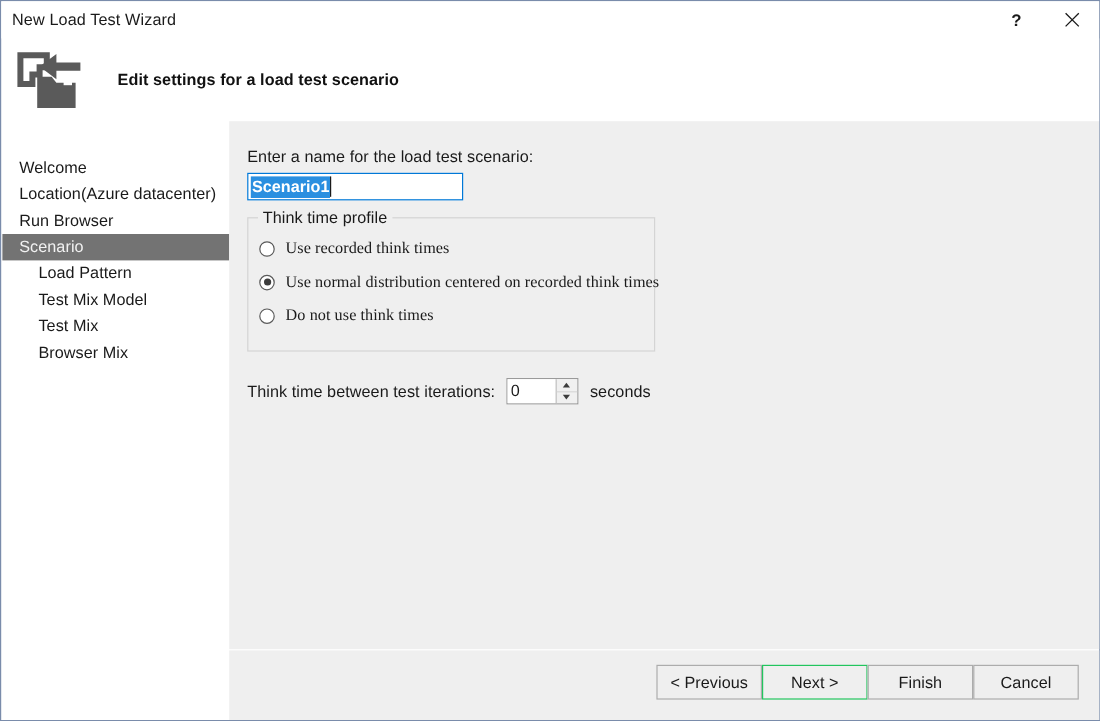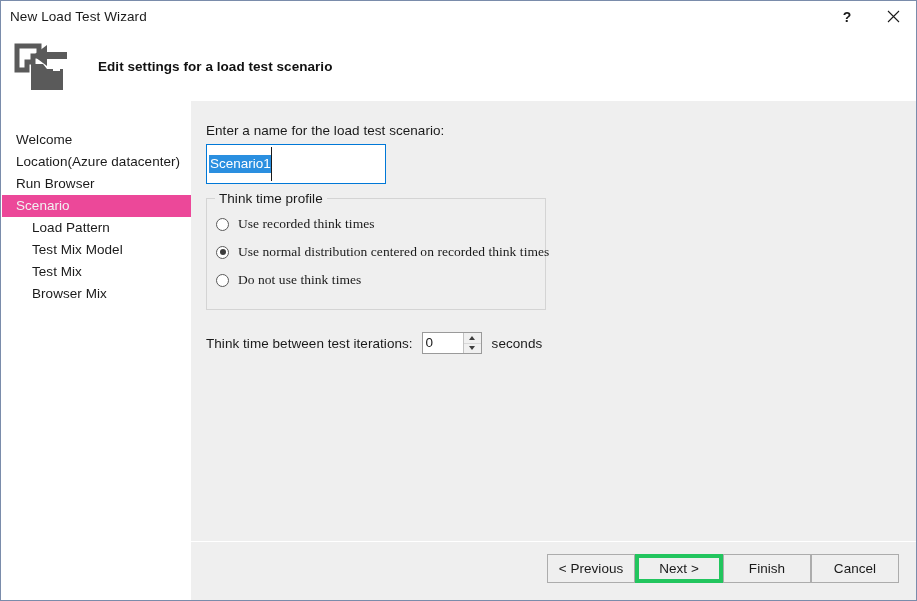--- a/index.html
+++ b/index.html
@@ -100,21 +100,21 @@
     line-height: 22px;
     font-size: 13.5px;
     color: #1a1a1a;
     padding-left: 14px;
     white-space: nowrap;
     cursor: default;
     letter-spacing: 0.05px;
   }
   .nav-item.sub { padding-left: 30px; }
   .nav-item.selected {
-    background: #ec4899;
+    background: #737373;
     color: #f2f2f2;
   }
 
   
   .content {
     position: absolute;
     left: 190px; top: 100px;
     width: 726px;
     height: 440px;
     background: #efefef;
@@ -124,32 +124,33 @@
   .field-label {
     font-size: 13.5px;
     color: #1a1a1a;
     margin-bottom: 6px;
     letter-spacing: 0.05px;
   }
 
   .name-input {
     box-sizing: border-box;
     width: 180px;
-    height: 40px;
+    height: 23px;
     border: 1px solid #0078d7;
     background: #ffffff;
     font-family: "Liberation Sans", sans-serif;
     font-size: 13.5px;
     color: #1a1a1a;
     padding: 0 2px;
     outline: none;
     display: flex;
     align-items: center;
     cursor: text;
     overflow: hidden;
+    font-weight: bold;
   }
   .name-input .sel {
     background: #2a8fe0;
     color: #ffffff;
     padding: 1px 0 2px 1px;
   }
   .caret {
     display: inline-block;
     width: 1px;
     align-self: stretch;
@@ -293,21 +294,21 @@
     background: #efefef;
     border: 1px solid #acacac;
     font-family: "Liberation Sans", sans-serif;
     font-size: 13.5px;
     color: #1a1a1a;
     cursor: default;
     padding: 0;
     letter-spacing: 0.05px;
   }
   .btn.default {
-    border: 4px solid #22c55e;
+    border: 1px solid #22c55e;
   }
 </style>
 </head>
 <body>
 
 <div class="window">
 
   <div class="titlebar">
     <div class="titlebar-text">New Load Test Wizard</div>
     <div class="titlebar-buttons">

